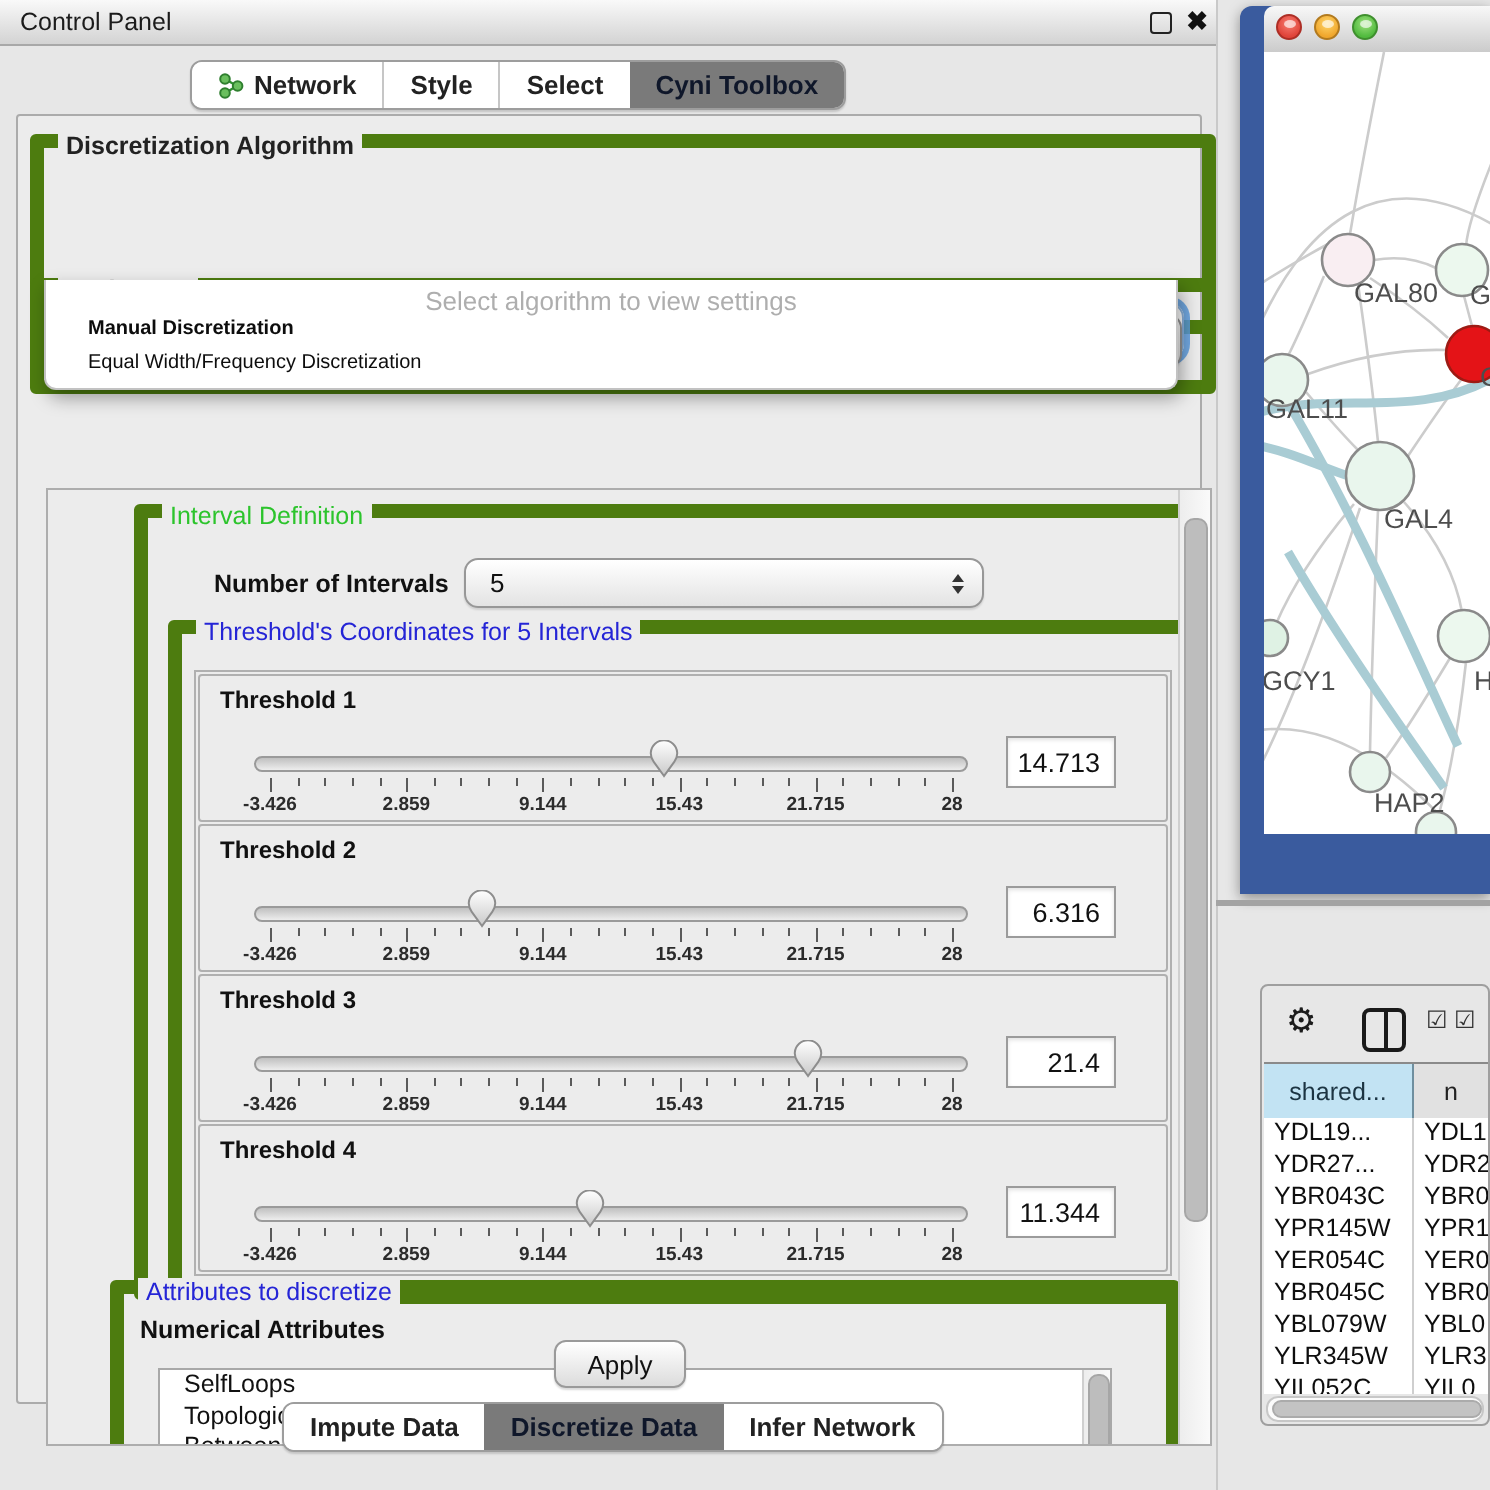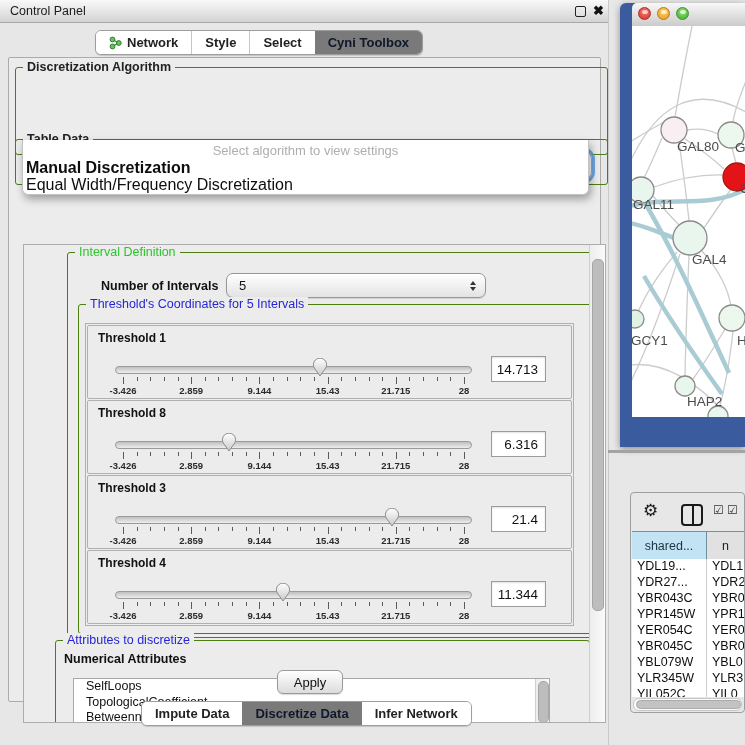--- a/index.html
+++ b/index.html
@@ -9,34 +9,34 @@
   #titlebar{position:absolute;left:0;top:0;width:608px;height:22px;background:linear-gradient(#f9f9f9,#d3d3d3);border-bottom:1px solid #a8a8a8;}
   #titlebar .title{position:absolute;left:10px;top:4px;font-size:12.5px;color:#1b1b1b;}
   #float-btn{position:absolute;right:22px;top:6px;width:9px;height:9px;border:1.6px solid #222;border-radius:2px;}
   #close-btn{position:absolute;right:4px;top:3px;font-size:13px;font-weight:bold;color:#111;}
   .tabstrip{position:absolute;display:flex;height:23px;border:1px solid #9d9d9d;border-radius:6px;overflow:hidden;background:#fff;box-shadow:0 1px 1px rgba(0,0,0,.15);}
   .tab{display:flex;align-items:center;gap:5px;padding:0 13px;font-size:13px;font-weight:bold;color:#222;background:#fff;border-left:1px solid #c6c6c6;white-space:nowrap;}
   .tab:first-child{border-left:none;}
   .tab.selected{background:#7a7a7a;color:#0f172a;border-left:none;}
   .tab.selected + .tab{border-left:none;}
   #content{position:absolute;left:8px;top:57px;width:591px;height:643px;background:#ececec;border:1px solid #ababab;border-radius:2px;}
-  .group{position:absolute;border:1px solid #4d7c0f;border-radius:3px;background:transparent;padding-left:12px;}
+  .group{position:absolute;border:7px solid #4d7c0f;border-radius:3px;background:transparent;}
   .group-title{position:absolute;top:-8px;left:7px;background:#ececec;padding:0 4px;font-size:12.5px;white-space:nowrap;}
   .t-green{color:#2cc42c;}
   .t-blue{color:#2525d6;}
   .t-dark{color:#222;font-weight:bold;}
   .combo{position:absolute;border:1px solid #979797;border-radius:7px;background:linear-gradient(#ffffff,#e3e3e3);font-size:13px;color:#111;display:flex;align-items:center;padding:0 28px 0 12px;box-sizing:border-box;box-shadow:0 1px 1px rgba(0,0,0,.12);}
   .stepper{position:absolute;right:9px;top:50%;transform:translateY(-50%);display:flex;flex-direction:column;gap:2px;}
   .stepper i{display:block;width:0;height:0;border-left:3.5px solid transparent;border-right:3.5px solid transparent;}
   .stepper .up{border-bottom:4.5px solid #333;}
   .stepper .down{border-top:4.5px solid #333;}
   #focus-combo{position:absolute;left:22px;top:93px;width:561px;height:29px;border-radius:8px;background:#fff;box-shadow:0 0 0 3px rgba(92,156,223,.85), inset 0 0 0 1px #8ab2dd;}
   #algo-popup{position:absolute;left:13px;top:82px;width:565px;height:54px;background:#fff;border:1px solid #c2c2c2;border-top:none;border-radius:0 0 6px 6px;box-shadow:2px 4px 9px rgba(0,0,0,.35);z-index:30;}
   #algo-popup .placeholder{position:absolute;left:0;top:3px;width:100%;text-align:center;font-size:13px;color:#aeaeae;}
-  #algo-popup .item{position:absolute;left:3px;font-size:16px;color:#0d0d0d;white-space:nowrap;}
+  #algo-popup .item{position:absolute;left:21px;font-size:10px;color:#0d0d0d;white-space:nowrap;}
   #algo-popup .item.b{font-weight:bold;}
   #scrollpane{position:absolute;left:14px;top:186px;width:581px;height:477px;border:1px solid #adadad;background:#ececec;overflow:hidden;}
   .vscroll{position:absolute;background:linear-gradient(to right,#ededed,#fafafa);border-left:1px solid #cfcfcf;}
   .vthumb{position:absolute;left:2px;width:9px;background:#bdbdbd;border:1px solid #a6a6a6;border-radius:5px;}
   .thr-row{position:relative;height:74px;margin:1px;border:1px solid #b0b0b0;border-radius:2px;background:#ececec;box-sizing:border-box;}
   .thr-label{position:absolute;left:10px;top:5px;font-size:12px;font-weight:bold;color:#111;}
   .slider{position:absolute;left:27px;top:35px;width:357px;height:34px;}
   .track{position:absolute;left:0;right:0;top:5px;height:6px;border:1px solid #9a9a9a;border-radius:4px;background:linear-gradient(#c0c0c0,#ededed);}
   .thumb{position:absolute;top:-3px;width:16px;height:19px;}
   .ticks{position:absolute;left:8px;right:8px;top:16px;height:8px;}
@@ -194,21 +194,21 @@
                       <linearGradient id="thg0" x1="0" y1="0" x2="0" y2="1">
                         <stop offset="0" stop-color="#ffffff"></stop>
                         <stop offset="1" stop-color="#c9c9c9"></stop>
                       </linearGradient>
                       <path d="M8 18 L2.8 10.8 A6.6 6.6 0 1 1 13.2 10.8 Z" fill="url(#thg0)" stroke="#8d8d8d"></path>
                     </svg>
                   </div>
                   <div class="valuebox">14.713</div>
                 </div>
                 <div class="thr-row">
-                  <div class="thr-label">Threshold 8</div>
+                  <div class="thr-label">Threshold 2</div>
                   <div class="slider">
                     <div class="track"></div>
                     <div class="ticks">
                       <div class="tick" style="left: 0%; height: 7px;"></div>
                       <div class="tick" style="left: 4%; height: 4px;"></div>
                       <div class="tick" style="left: 8%; height: 4px;"></div>
                       <div class="tick" style="left: 12%; height: 4px;"></div>
                       <div class="tick" style="left: 16%; height: 4px;"></div>
                       <div class="tick" style="left: 20%; height: 7px;"></div>
                       <div class="tick" style="left: 24%; height: 4px;"></div>

